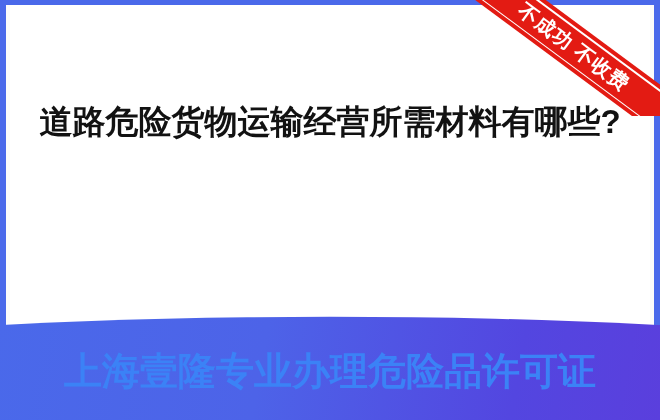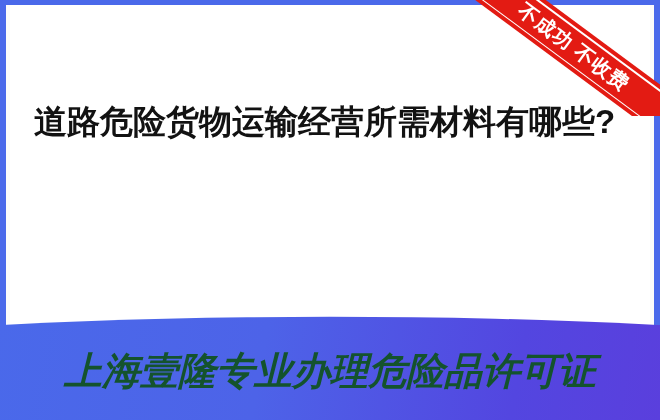--- a/index.html
+++ b/index.html
@@ -68,21 +68,21 @@
     z-index: 2;
   }
 
   
   .headline {
     position: absolute;
     left: 34px;
     top: 98px;
     width: 592px;
     z-index: 7;
-    text-align: left;
+    text-align: center;
     color: #121212;
     font-size: 33px;
     font-weight: bold;
     line-height: 1.45;
     letter-spacing: 0px;
     word-break: break-all;
   }
 
   
   .ribbon-wrap {
@@ -154,28 +154,27 @@
   }
   .footer-text {
     position: absolute;
     left: 0;
     top: 0;
     width: 660px;
     height: 120px;
     display: flex;
     align-items: center;
     justify-content: center;
-    color: #14532d;
+    color: #3b82f6;
     font-size: 38px;
     font-weight: bold;
     letter-spacing: 0px;
     white-space: nowrap;
     padding-top: 22px;
     box-sizing: border-box;
-    font-style: italic;
   }
 </style>
 </head>
 <body>
 
 <div class="poster">
 
   <div class="stage"></div>
 
   <div class="frame-top"></div>

